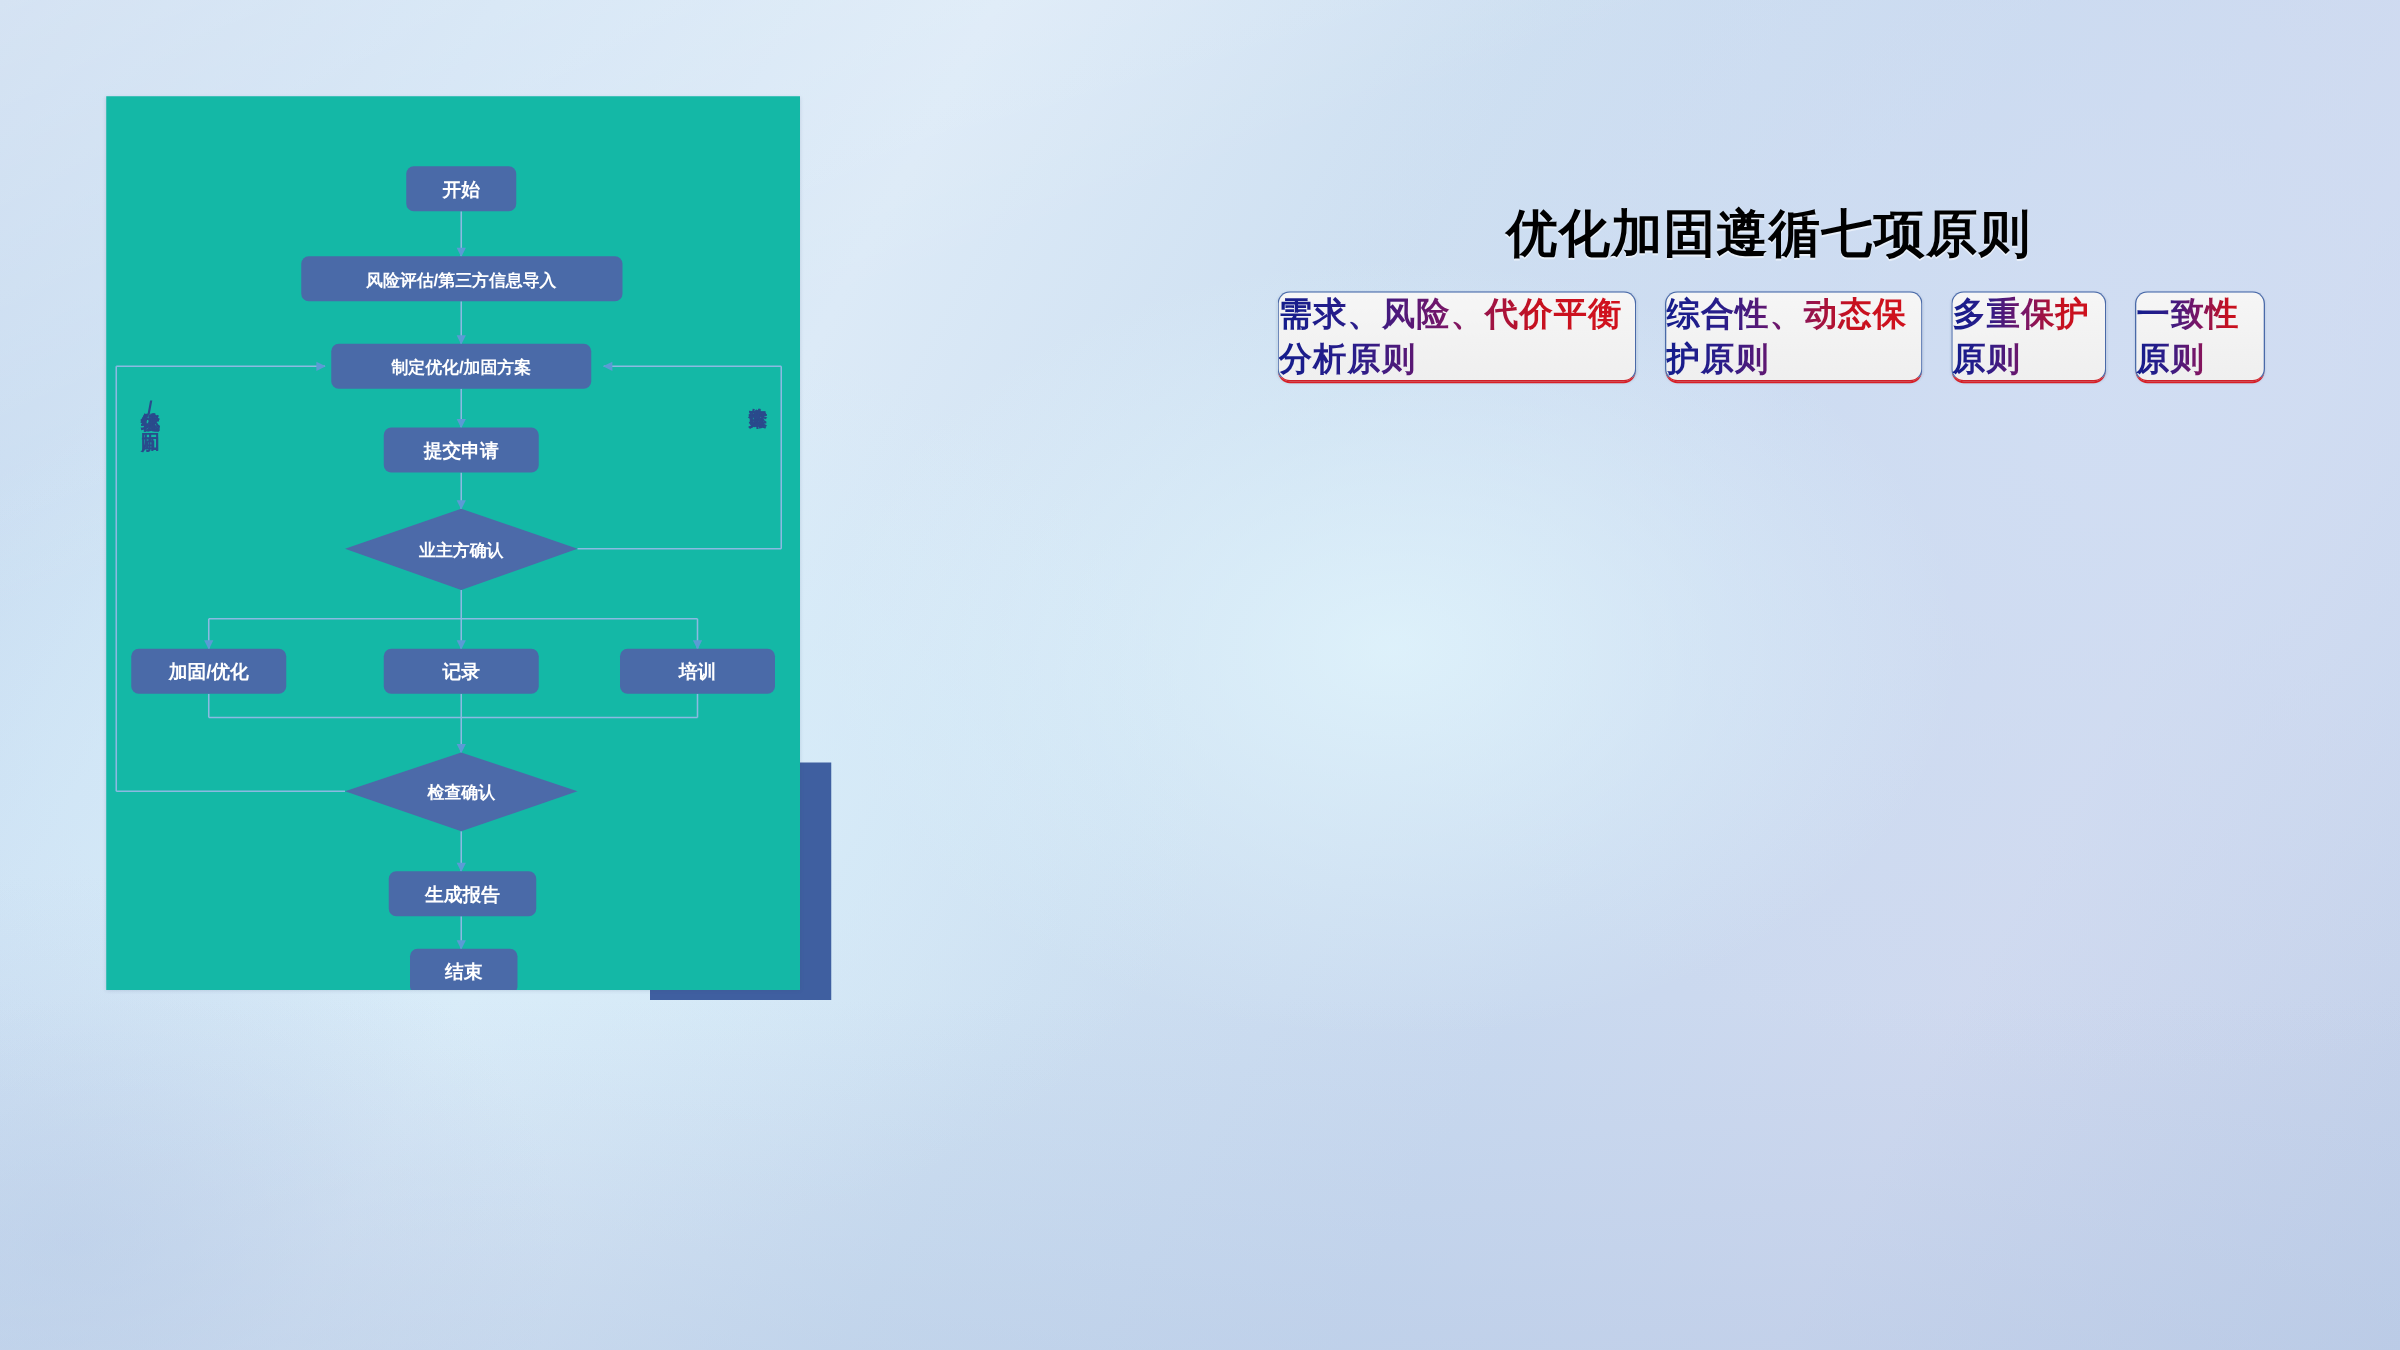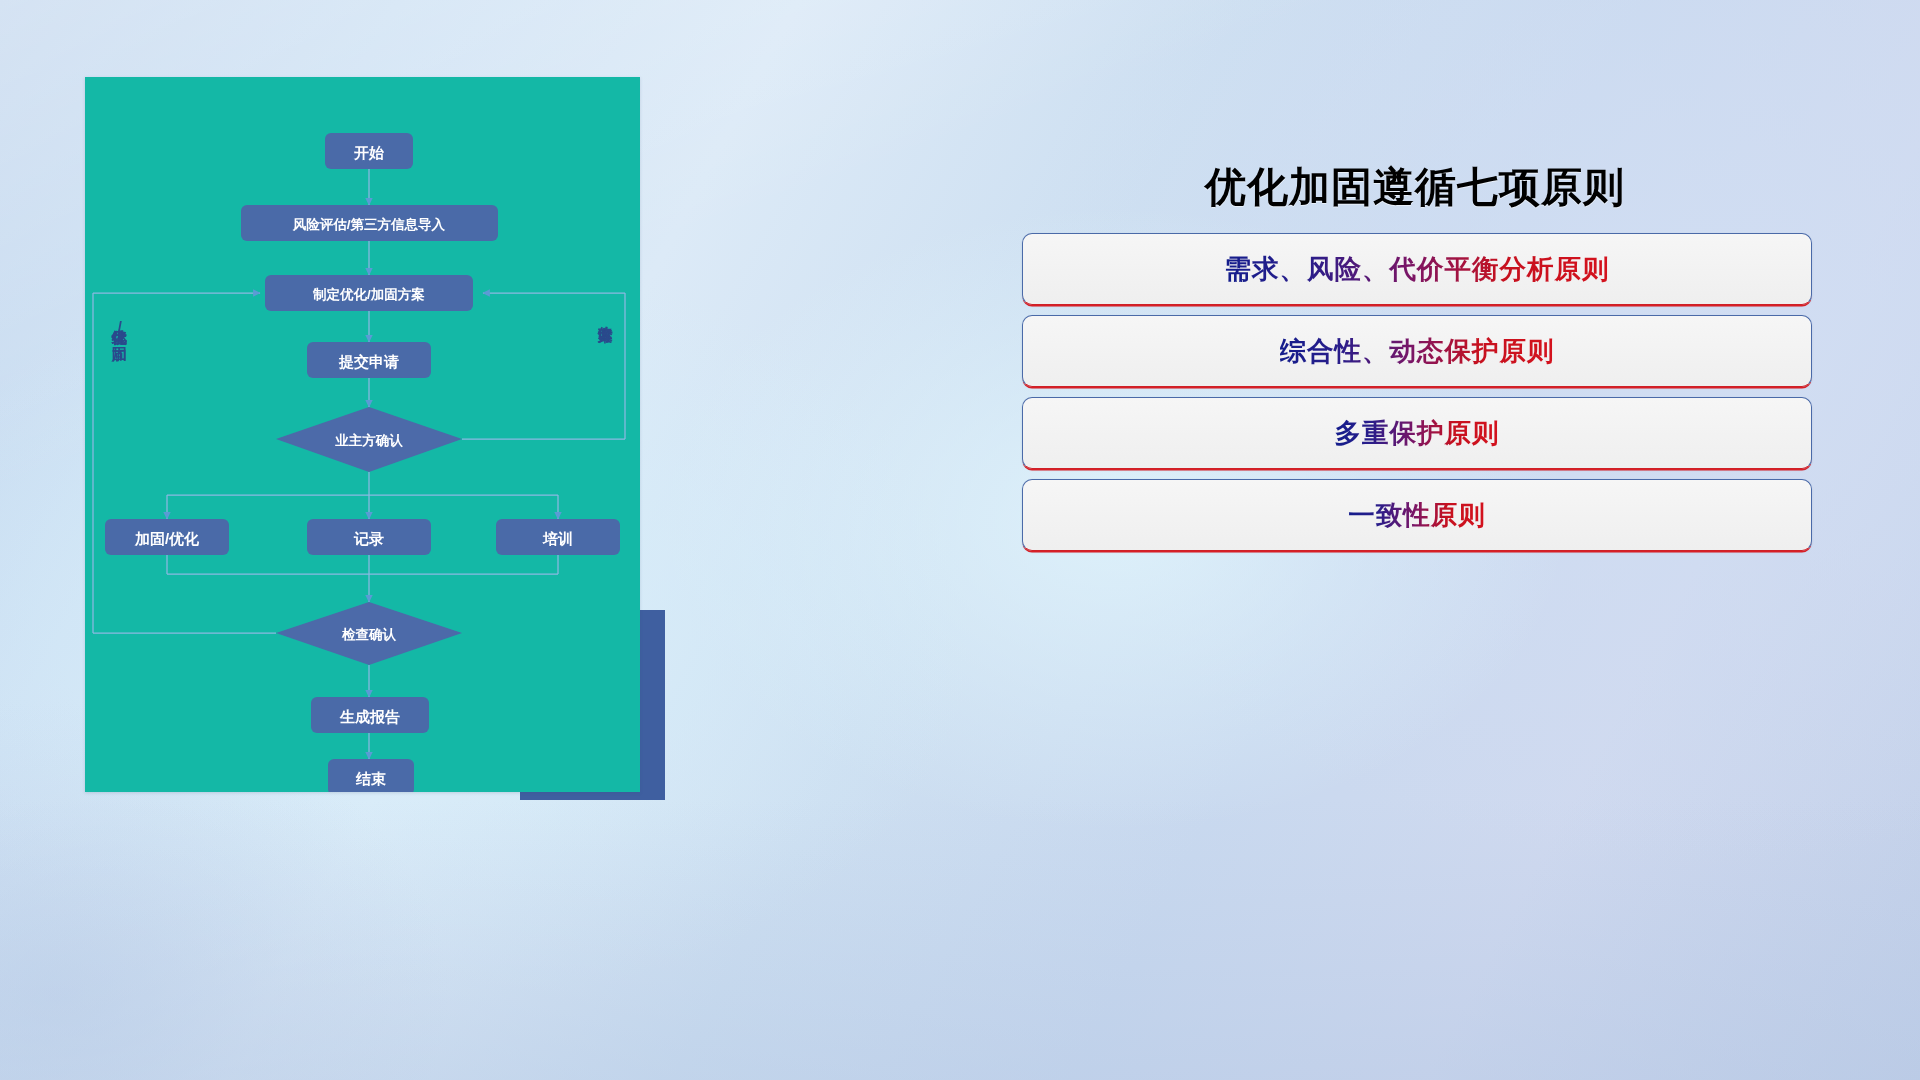--- a/index.html
+++ b/index.html
@@ -81,22 +81,22 @@
     font-weight: bold;
     color: #000000;
     letter-spacing: 1px;
     text-shadow: 0 1px 0 rgba(255,255,255,0.55);
     font-family: "Liberation Sans", "DejaVu Sans", sans-serif;
     margin-top: 48px;
   }
   #principles {
     position: absolute;
     left: 1022px; top: 233px; width: 790px;
-    display: flex; flex-direction: column;
-    gap: 10px;
+    display: flex; 
+    gap: 23px;
   }
   .principle-card {
     position: relative;
     height: 72px;
     border-radius: 10px;
     background: linear-gradient(180deg, #f6f6f6 0%, #f2f2f2 55%, #efefef 100%);
     border: 1.6px solid #4a6aa8;
     border-bottom-color: #cf2027;
     box-shadow: 0 2px 0 -0.5px #d81f26, 0 1px 2px rgba(40,60,100,0.16);
     display: flex; align-items: center; justify-content: center;

